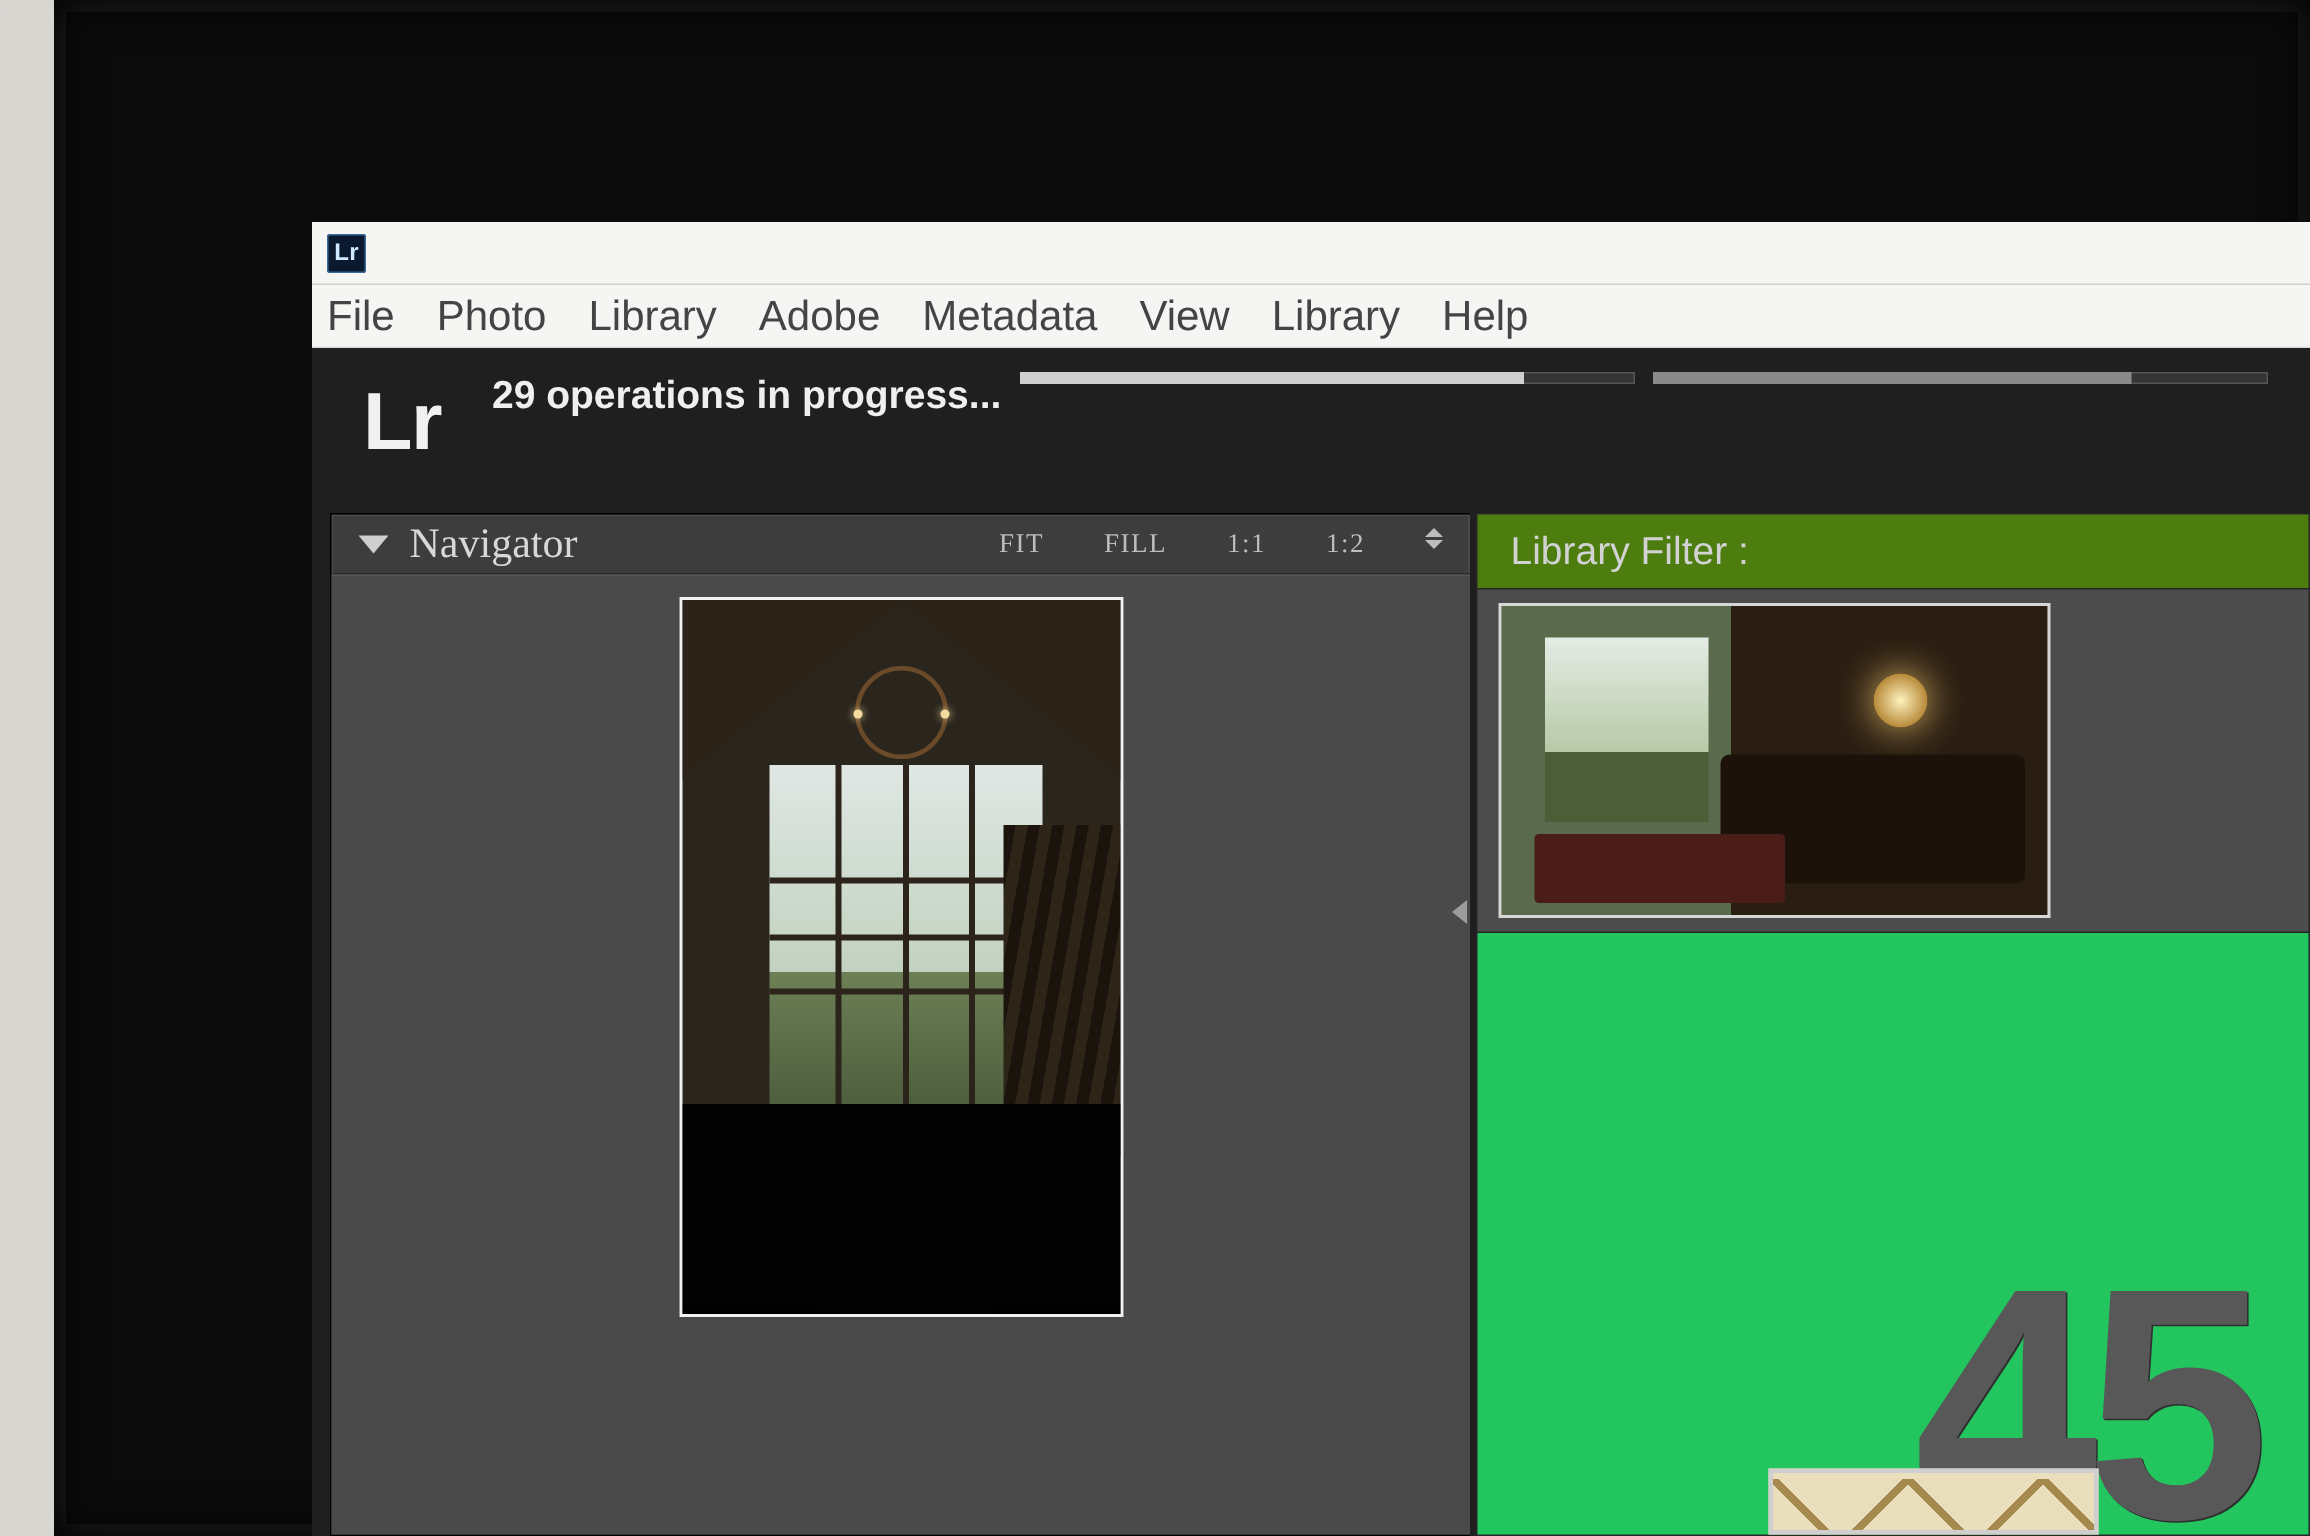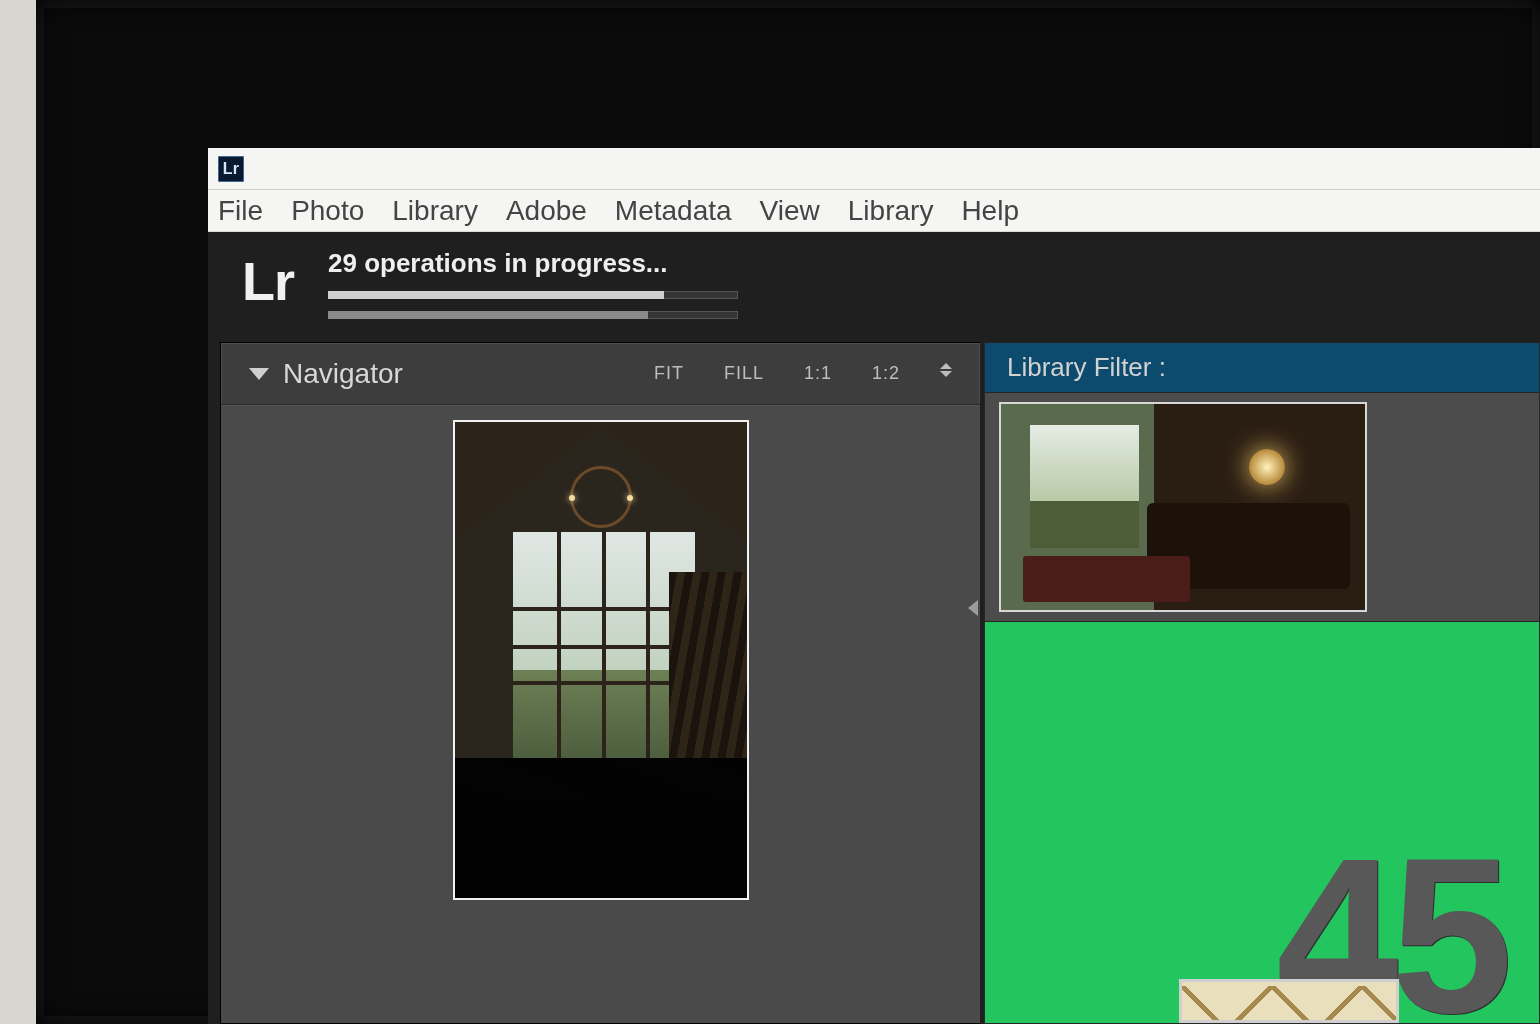--- a/index.html
+++ b/index.html
@@ -33,41 +33,41 @@
 
   
   .app { position:absolute; top:84px; left:0; right:0; bottom:0;
          background:#1f1f1f; }
 
   
   .identity { position:relative; height:106px; padding:14px 0 0 34px;
               display:flex; align-items:flex-start; gap:34px; color:#e8e8e8; }
   .lr-logo { font-size:54px; font-weight:600; letter-spacing:-1px;
              color:#f1f1f1; display:flex; align-items:center; height:70px; }
-  .progress-wrap { display:flex; flex-direction:column; gap:12px;
+  .progress-wrap { display:flex; flex-direction:row; gap:12px;
                    margin-top:2px; }
   .progress-label { font-size:26px; font-weight:600; color:#efefef; }
   .pbar { width:410px; height:8px; background:#353535;
           box-shadow:inset 0 0 0 1px #555; position:relative; }
   .pbar .fill { position:absolute; left:0; top:0; bottom:0;
                 background:#cfcfcf; }
   .pbar.p1 .fill { width:82%; }
   .pbar.p2 .fill { width:78%; background:#8a8a8a; }
 
   
   .panels { position:absolute; top:106px; left:0; right:0; bottom:0;
             display:flex; }
 
   
   .left   { width:760px; border:1px solid #000; border-right:none;
             background:#3d3d3d;
             box-shadow:inset 0 0 0 1px #4e4e4e; margin:4px 0 0 12px;
             display:flex; flex-direction:column; }
-  .left-head { height:62px; display:flex; align-items:center; padding:0 28px;
-               color:#d8d8d8; font-size:28px; border-bottom:1px solid #2a2a2a; }
+  .left-head { height:40px; display:flex; align-items:center; padding:0 18px;
+               color:#d8d8d8; font-size:28px; border-bottom:1px solid #2a2a2a;font-family:Liberation Serif, serif; }
   .disclose { width:0; height:0; border-left:10px solid transparent;
               border-right:10px solid transparent; border-top:12px solid #cfcfcf;
               margin-right:14px; }
   .zooms { margin-left:auto; display:flex; gap:22px; font-size:18px;
            color:#bdbdbd; letter-spacing:1px; }
   .zooms span { cursor:pointer;margin-left:18px; }
   .spinner { display:inline-flex; flex-direction:column; gap:2px; margin-left:6px;}
   .spinner i { width:0;height:0;border-left:6px solid transparent;
                border-right:6px solid transparent; }
   .spinner i.up{ border-bottom:6px solid #bdbdbd;}
@@ -109,21 +109,21 @@
 
   
   .splitter { position:absolute; left:758px; top:260px; width:14px; height:20px;
               display:flex;align-items:center;justify-content:center;}
   .splitter i{width:0;height:0;border-top:8px solid transparent;
               border-bottom:8px solid transparent;border-right:10px solid #9c9c9c;}
 
   
   .right  { flex:1; margin:4px 0 0 4px; display:flex; flex-direction:column; }
   .filter-head { height:50px; display:flex; align-items:center; padding:0 22px;
-                 color:#d2d2d2; font-size:26px; background:#0c4a6e;
+                 color:#d2d2d2; font-size:26px; background:#4d7c0f;
                  border:1px solid #262626; border-bottom:none;}
   .filter-body { height:230px; background:#4c4c4c; border:1px solid #262626;
                  display:flex; align-items:center; padding:8px 14px; }
 
   
   .thumb2 { width:368px; height:210px; border:2px solid #d7d7d7;
             position:relative; overflow:hidden;
             background:linear-gradient(90deg,#5a6b4d 0 42%,#2a1d12 42% 100%); }
   .t2win{position:absolute;left:8%;top:10%;width:30%;height:60%;
          background:linear-gradient(#e4ece4,#b8c9a7 62%,#4c5d38 62%);}

